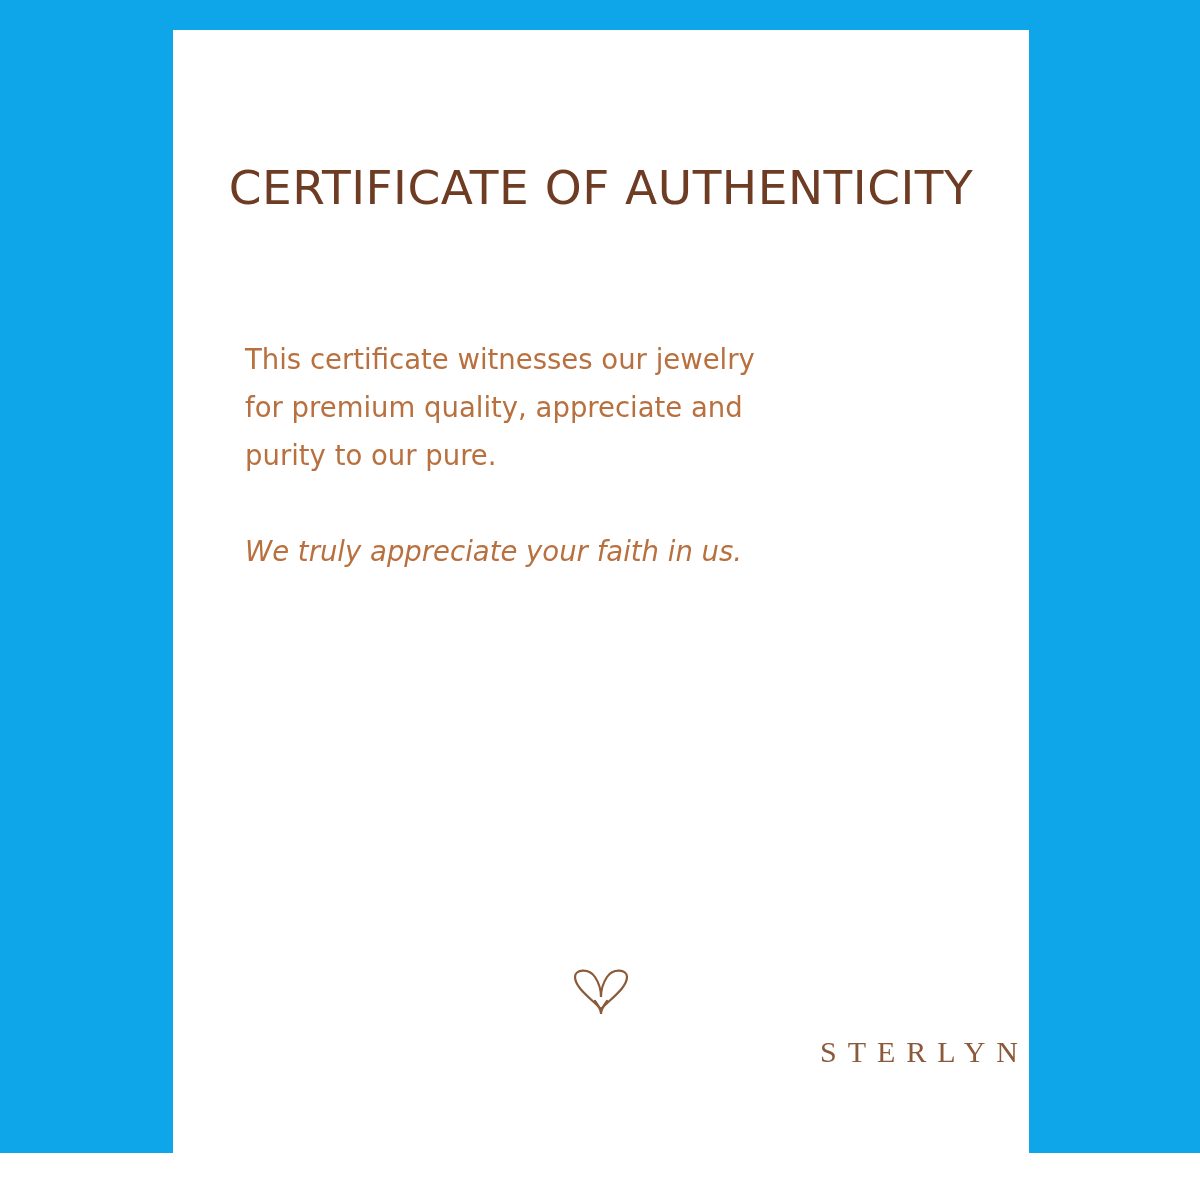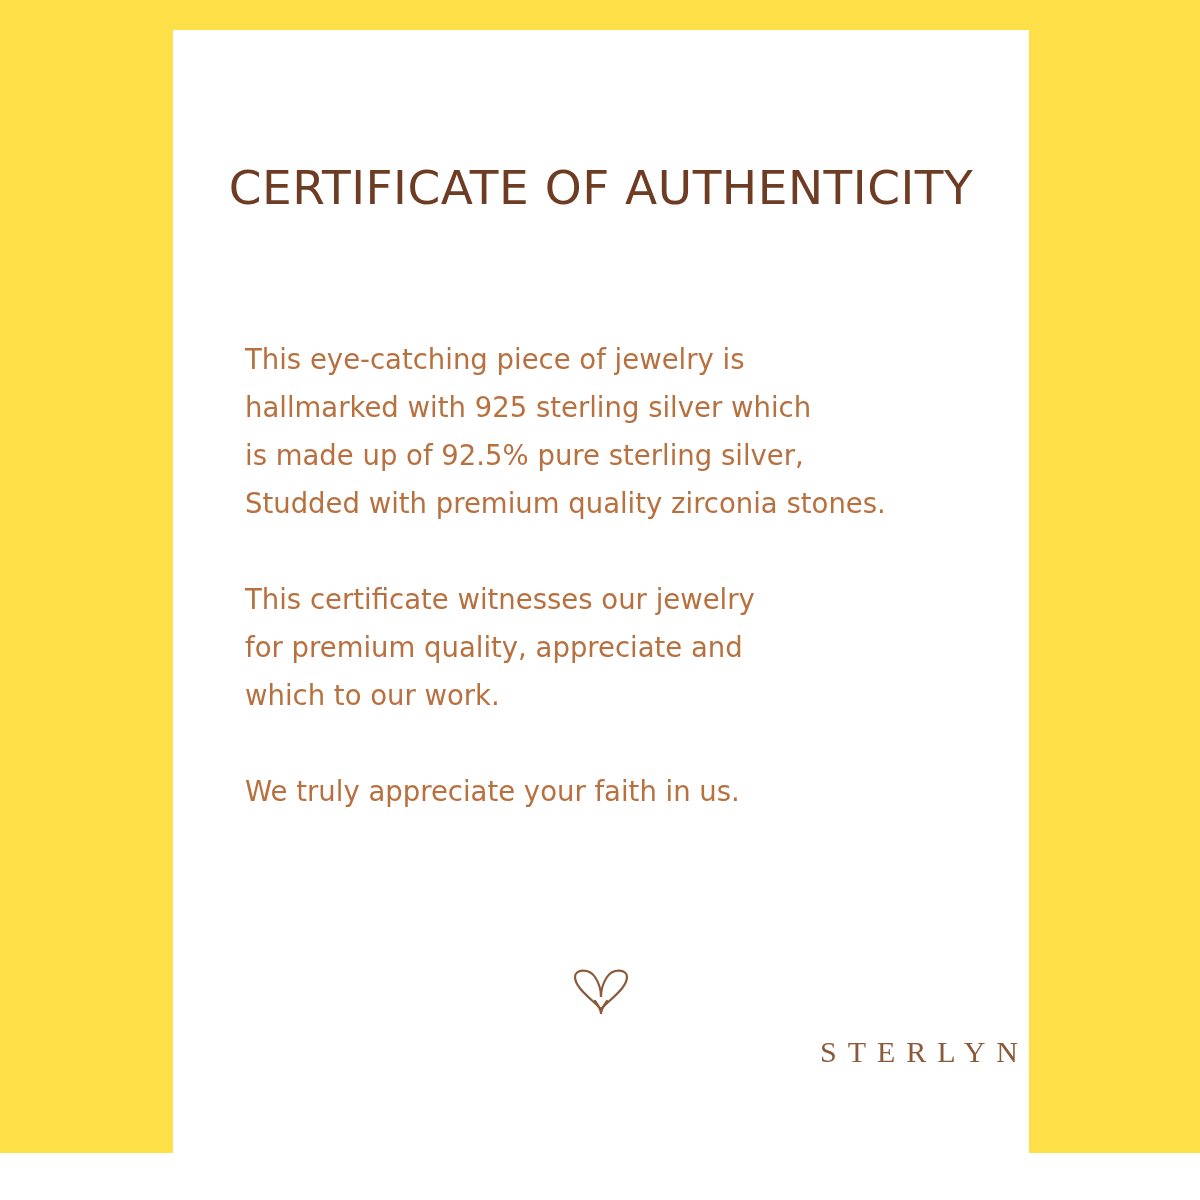--- a/index.html
+++ b/index.html
@@ -21,21 +21,21 @@
     background: #ffffff;
   }
 
   
   .frame {
     position: absolute;
     left: 0px;
     top: 0px;
     width: 1200px;
     height: 1153px;
-    background: #fde047;
+    background: #0ea5e9;
     box-sizing: border-box;
     padding-left: 28px;
   }
 
   
   .card {
     position: absolute;
     left: 173px;
     top: 30px;
     width: 856px;
@@ -76,20 +76,21 @@
     line-height: 48px;
     font-family: "DejaVu Sans", sans-serif;
     font-weight: 400;
   }
 
   .para {
     margin: 0 0 48px 0;
   }
   .para:last-child {
     margin-bottom: 10px;
+    font-style: italic;
   }
   .para .line {
     display: block;
     white-space: nowrap;
   }
 
   
   .brand {
     position: absolute;
     left: 0;
@@ -117,31 +118,25 @@
 
 <div class="page">
   <div class="frame">
     <div class="card">
       <div class="content">
 
         <div class="cert-title">CERTIFICATE OF AUTHENTICITY</div>
 
         <div class="body-block">
 
-          <p class="para">
-            <span class="line">This eye-catching piece of jewelry is</span>
-            <span class="line">hallmarked with 925 sterling silver which</span>
-            <span class="line">is made up of 92.5% pure sterling silver,</span>
-            <span class="line">Studded with premium quality zirconia stones.</span>
-          </p>
 
           <p class="para">
             <span class="line">This certificate witnesses our jewelry</span>
             <span class="line">for premium quality, appreciate and</span>
-            <span class="line">which to our work.</span>
+            <span class="line">purity to our pure.</span>
           </p>
 
           <p class="para">
             <span class="line">We truly appreciate your faith in us.</span>
           </p>
 
         </div>
 
         <div class="brand">
           <svg class="brand-mark" viewBox="0 0 72 62">

